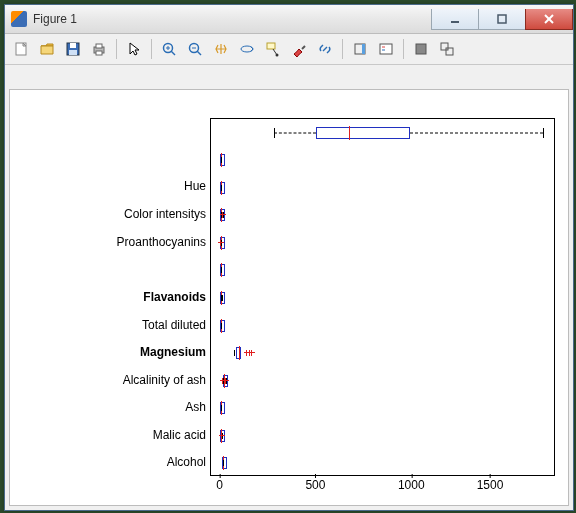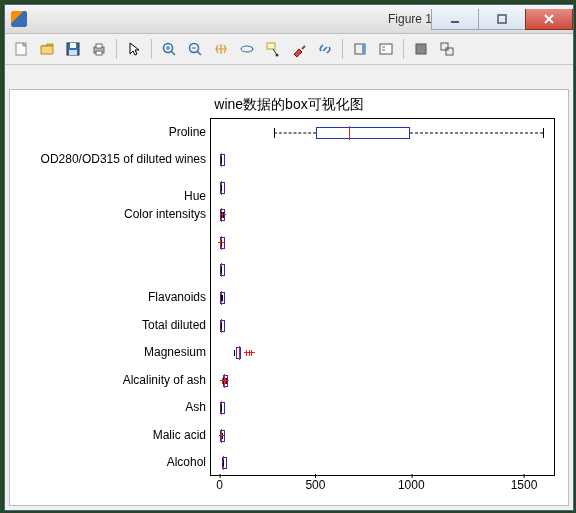--- a/index.html
+++ b/index.html
@@ -23,21 +23,20 @@
     box-shadow: 0 0 4px rgba(0,0,0,0.3);
   }
   
   .titlebar {
     height: 28px;
     background: linear-gradient(to bottom, #f7f7f7 0%, #e8e8e8 50%, #dcdcdc 100%);
     display: flex;
     align-items: center;
     border-bottom: 1px solid #bcbcbc;
     position: relative;
-    text-align: right;
   }
   .titlebar .icon {
     width: 16px;
     height: 16px;
     margin: 0 6px;
     background: linear-gradient(135deg,#ff8c00 0 40%,#3b6db5 40% 100%);
     border-radius: 2px;
   }
   .titlebar .title {
     color: #333;
@@ -394,30 +393,28 @@
       </div>
     <div class="tbtn">
         <svg width="16" height="16">
           <rect x="2" y="2" width="7" height="7" fill="none" stroke="#555"></rect>
           <rect x="7" y="7" width="7" height="7" fill="none" stroke="#555"></rect>
         </svg>
       </div>
   </div>
 
   <div class="plotpane">
-    <div class="plot-title">wine数据的box可视化图</div>
 
     <div class="ylabels" id="ylabels">
-        <div class="ylabel-item" style="top: 13.7692px;">Proline</div>
-        <div class="ylabel-item" style="top: 41.3077px;">OD280/OD315 of diluted wines</div>
-        <div class="ylabel-item" style="top: 78px;">Hue</div>
+        <div class="ylabel-item" style="top: 68px;">Hue</div>
         <div class="ylabel-item" style="top: 96.3846px;">Color intensitys</div>
-        <div class="ylabel-item" style="top: 179px;">Flavanoids</div>
+        <div class="ylabel-item" style="top: 123.923px;">Proanthocyanins</div>
+        <div class="ylabel-item" style="top: 179px; font-weight: bold;">Flavanoids</div>
         <div class="ylabel-item" style="top: 206.538px;">Total diluted</div>
-        <div class="ylabel-item" style="top: 234.077px;">Magnesium</div>
+        <div class="ylabel-item" style="top: 234.077px; font-weight: bold;">Magnesium</div>
         <div class="ylabel-item" style="top: 261.615px;">Alcalinity of ash</div>
         <div class="ylabel-item" style="top: 289.154px;">Ash</div>
         <div class="ylabel-item" style="top: 344.231px;">Alcohol</div>
         <div class="ylabel-item" style="top: 316.692px;">Malic acid</div>
       </div>
 
     <div class="axes" id="axes">
         <div class="boxrow" style="top: 13.7692px;">
           <div class="whisker-line" style="left: 63.25px; width: 42.1667px;"></div>
           <div class="whisker-line" style="left: 199.333px; width: 132.25px;"></div>
@@ -507,18 +504,18 @@
           <div class="tinymed" style="left: 12.0942px;"></div>
           <div class="cap" style="left: 11.6917px; top: 4px; bottom: 4px;"></div>
           <div class="cap" style="left: 12.42px; top: 4px; bottom: 4px;"></div>
         </div>
       </div>
 
     <div class="xticks" id="xticks">
         <div class="xtick" style="left: 9.58333px;">0</div>
         <div class="xtick" style="left: 105.417px;">500</div>
         <div class="xtick" style="left: 201.25px;">1000</div>
-        <div class="xtick" style="left: 314px;">1500</div>
+        <div class="xtick" style="left: 280px;">1500</div>
       </div>
 
   </div>
 
 </div>
 
 </body></html>

